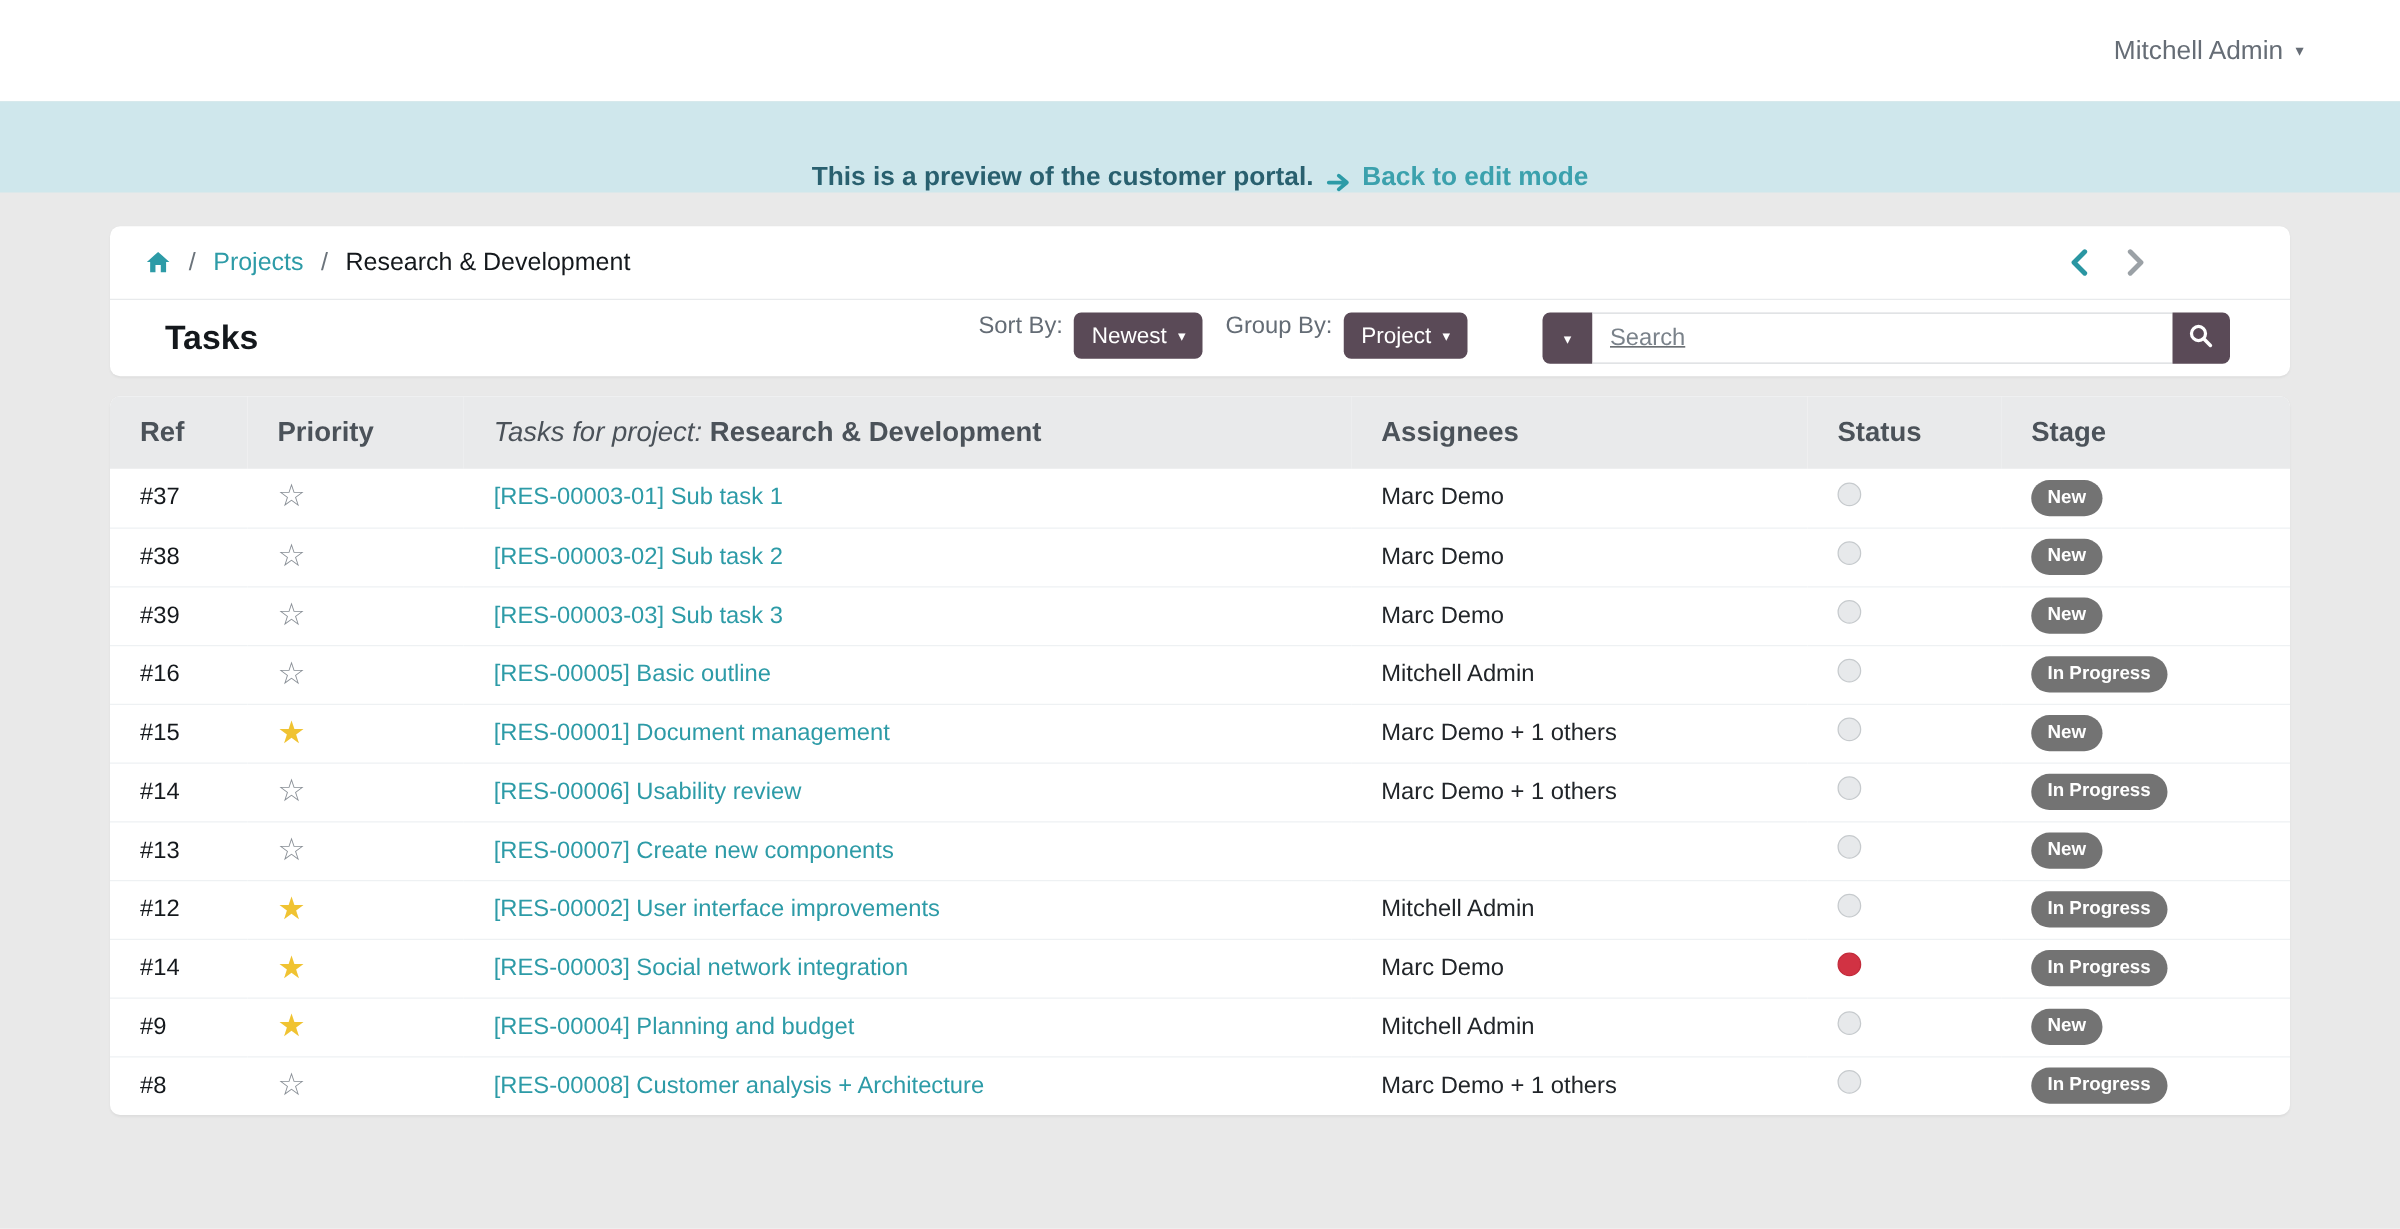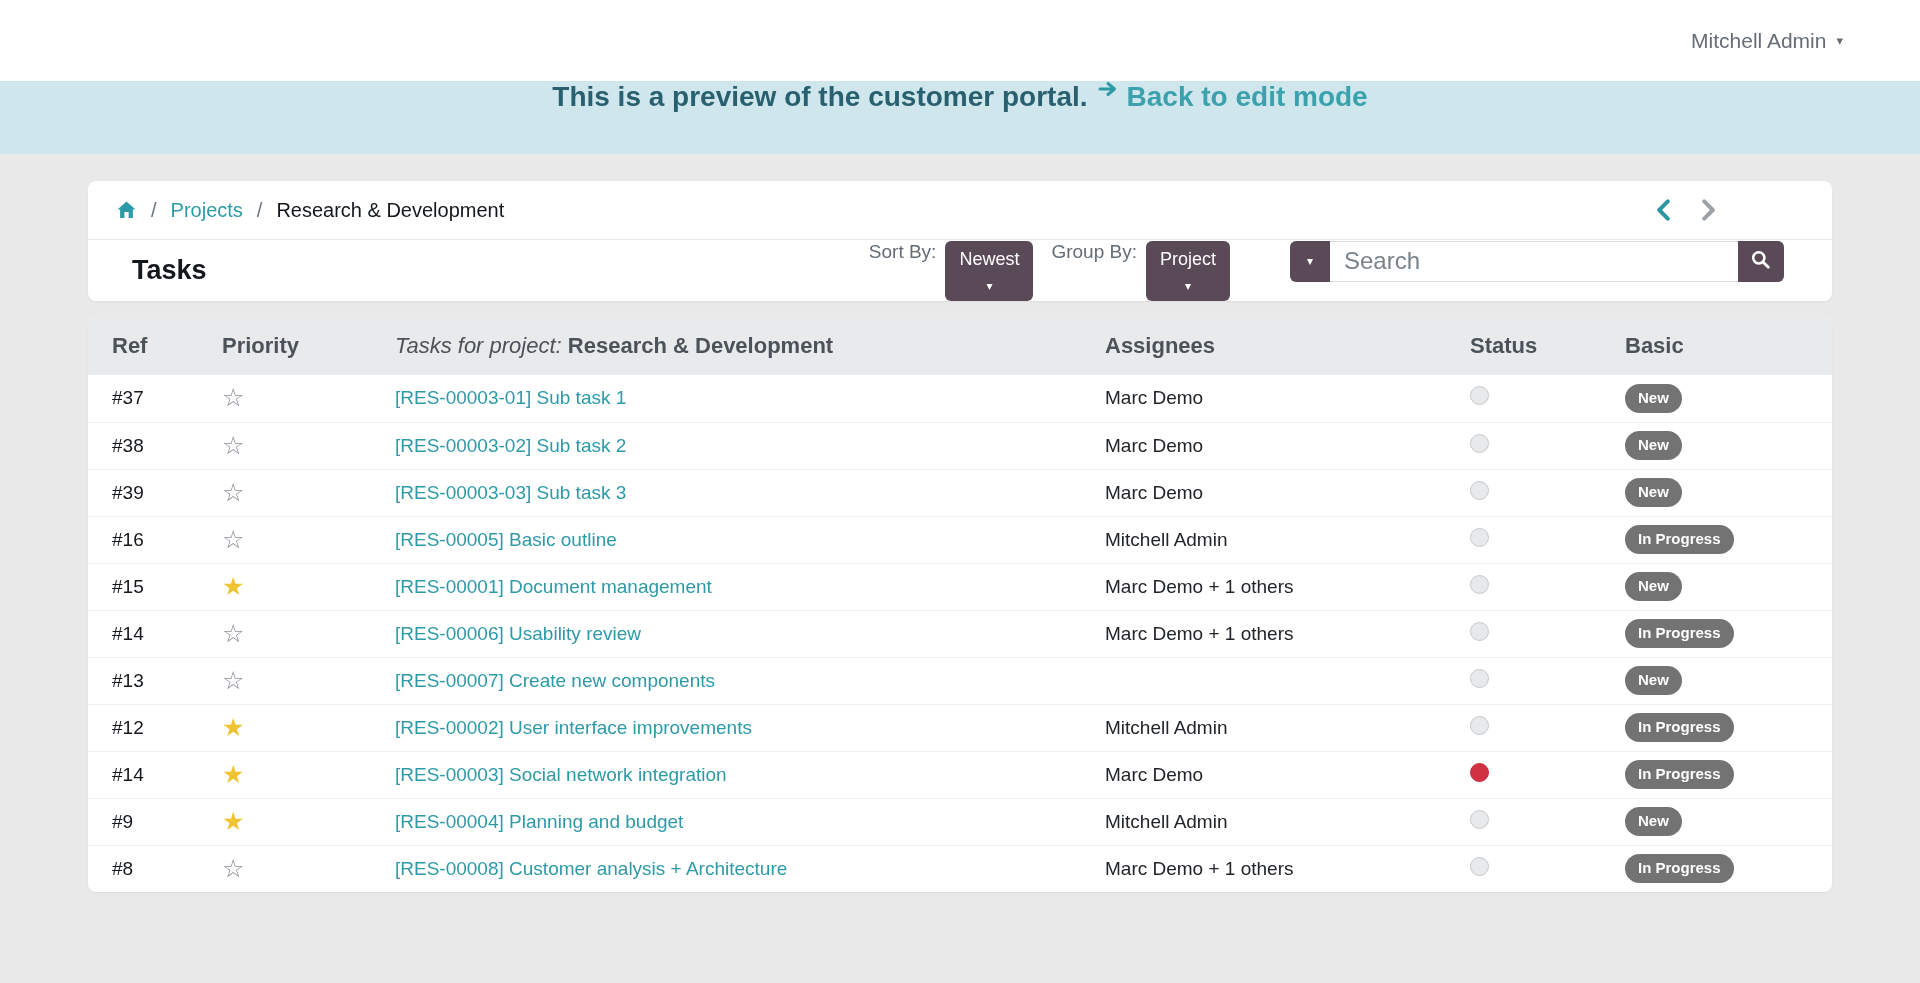--- a/index.html
+++ b/index.html
@@ -18,22 +18,22 @@
   }
   .user-menu {
     display: flex; align-items: center; gap: 10px;
     color: #666d76; font-size: 21px; cursor: pointer;
   }
   .user-menu .caret { font-size: 13px; color: #666d76; }
 
   
   .banner {
     height: 73px; background: #cfe7ec;
-    display: flex; align-items: flex-start; justify-content: center;
-    font-size: 28px; font-weight: 600;
+    display: flex; align-items: flex-end; justify-content: center;
+    font-size: 21px; font-weight: 600;
   }
   .banner .banner-msg { color: #29606f; }
   .banner .arrow-icon { margin: 0 7px 0 10px; display: inline-flex; align-items: center; }
   .banner .banner-link { color: #3ba1ad; text-decoration: none; cursor: pointer; }
 
   
   .page { padding: 27px 88px 0 88px; }
   .card {
     background: #ffffff; border-radius: 8px;
     box-shadow: 0 1px 2px rgba(0,0,0,0.05);
@@ -54,32 +54,31 @@
 
   .toolbar-row { height: 61px; display: flex; align-items: center; padding: 0 28px; margin-left: 16px; }
   .page-title { font-size: 27px; font-weight: 700; color: #14181c; }
   .toolbar-right { margin-left: auto; display: flex; align-items: flex-start; }
   .tlabel { color: #646c75; font-size: 19px; margin-right: 9px; }
   .plum-btn {
     background: #5a4a57; color: #ffffff; border: none; border-radius: 6px;
     font-family: inherit; font-size: 18px; font-weight: 500;
     padding: 8px 14px; display: inline-flex; align-items: center; gap: 9px;
     cursor: pointer;
-    flex-direction: column;
   }
   .plum-btn .caret { font-size: 12px; }
   .group-by { margin-left: 18px; }
   .search-group { display: flex; align-items: stretch; margin-left: 60px; margin-right: 20px; height: 41px; }
   .sg-caret {
     width: 40px; background: #5a4a57; color: #fff; border: none;
     border-radius: 6px 0 0 6px; font-size: 12px; cursor: pointer;
   }
   .search-input {
-    width: 408px; border: 1px solid #d8dadd; border-left: none; border-right: none;
-    font-family: inherit; font-size: 24px; padding: 0 14px; color: #3b4147; outline: none;
+    width: 464px; border: 1px solid #d8dadd; border-left: none; border-right: none;
+    font-family: inherit; font-size: 19px; padding: 0 14px; color: #3b4147; outline: none; text-decoration: underline;
   }
   .search-input::placeholder { color: #7a828a; }
   .sg-btn {
     width: 46px; background: #5a4a57; border: none; border-radius: 0 6px 6px 0;
     display: inline-flex; align-items: center; justify-content: center; cursor: pointer;
   }
 
   
   .table-card { overflow: hidden; }
   table { width: 100%; border-collapse: collapse; table-layout: fixed; }
@@ -202,21 +201,21 @@
       <thead>
         <tr>
           <th>Ref</th>
           <th>Priority</th>
           <th>
             <span class="hdr-prefix">Tasks for project:</span>
             <span>Research &amp; Development</span>
           </th>
           <th>Assignees</th>
           <th>Status</th>
-          <th>Basic</th>
+          <th>Stage</th>
         </tr>
       </thead>
       <tbody>
           <tr>
     <td class="ref-cell">#37</td>
     <td>
       <span class="star">☆</span>
     </td>
     <td>
       <a class="task-link">[RES-00003-01] Sub task 1</a>

